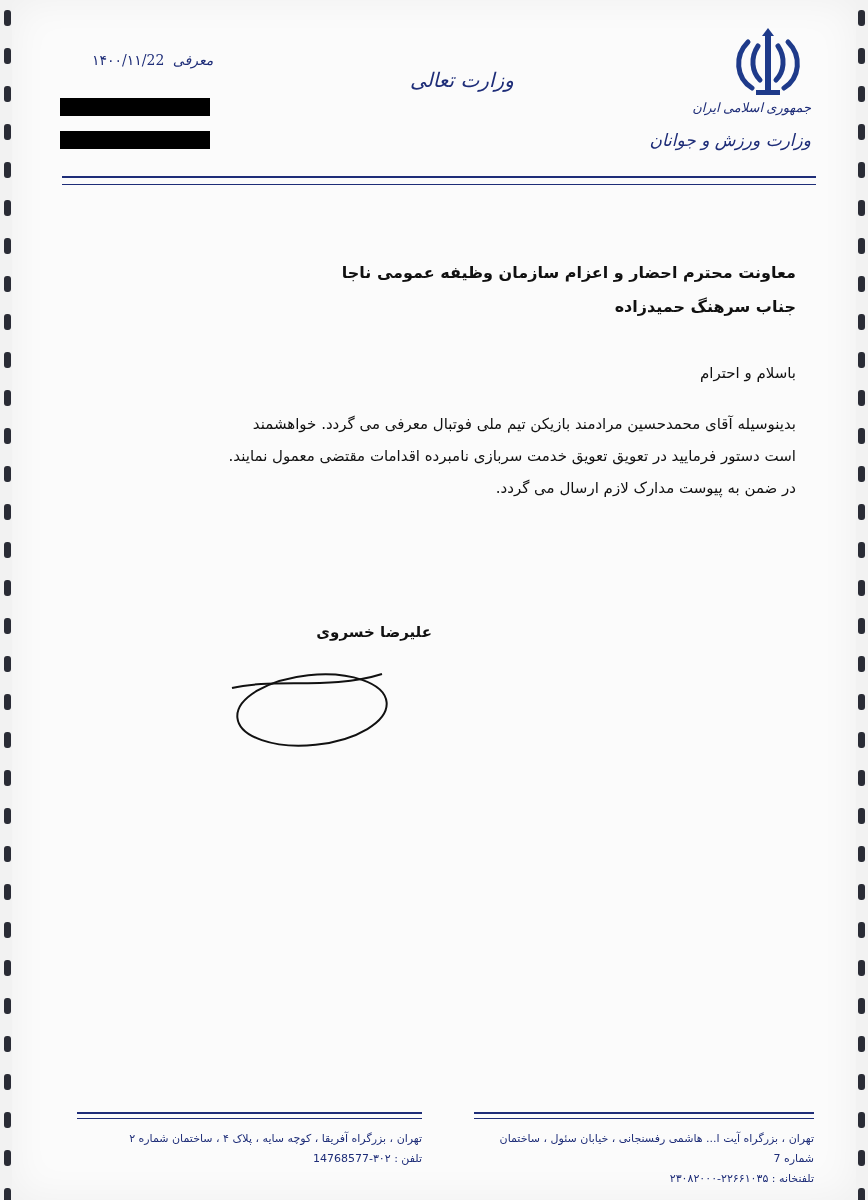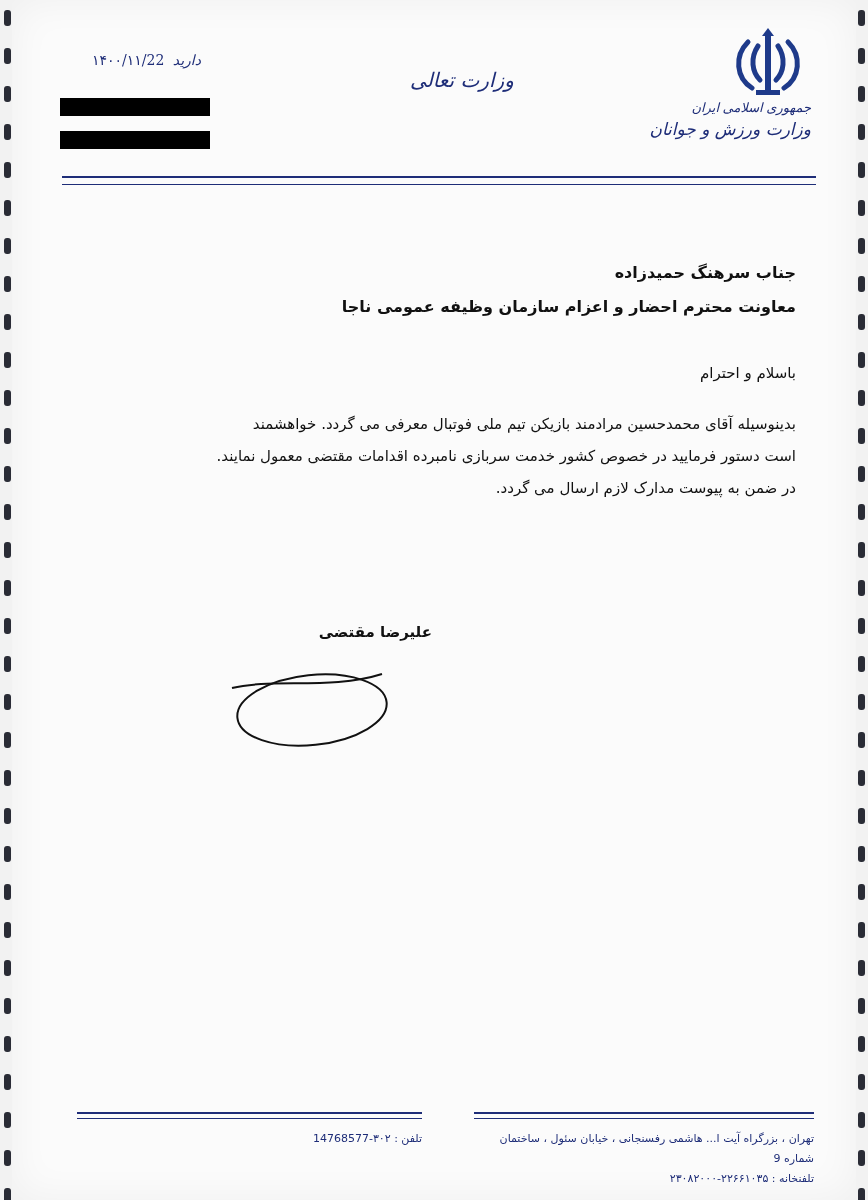--- a/index.html
+++ b/index.html
@@ -24,22 +24,22 @@
     background:#fbfbfb;
     box-shadow: inset 0 0 40px rgba(0,0,0,0.05);
   }
   .emblem {
     position:absolute; left:718px; top:28px; width:76px; height:70px;
   }
   .header-right {
     position:absolute; right:45px; top:100px; text-align:right;
     color:#1e2d78; direction:rtl;
   }
-  .header-right .rep { font-family:Liberation Sans, sans-serif; font-size:13px; font-style:italic; }
-  .header-right .ministry { font-family:"DejaVu Serif", serif; font-size:17px; font-style:italic; margin-top:4px; }
+  .header-right .rep { font-family:Liberation Serif, serif; font-size:13px; font-style:italic; }
+  .header-right .ministry { font-family:"DejaVu Serif", serif; font-size:17px; font-style:italic; margin-top:14px; }
   .basmala {
     position:absolute; left:398px; top:68px; color:#1e2d78;
     font-family:"DejaVu Serif", serif; font-size:20px; font-style:italic; direction:rtl;
   }
   .date-block {
     position:absolute; left:80px; top:52px; color:#1e2d78; direction:rtl;
     font-family:"DejaVu Serif", serif; font-size:14px;
   }
   .date-block .lbl { font-style:italic; margin-left:4px; }
   .redact { position:absolute; background:#000; height:18px; }
@@ -154,54 +154,55 @@
   </svg>
 
   <div class="header-right">
     <div class="rep">جمهوری اسلامی ایران</div>
     <div class="ministry">وزارت ورزش و جوانان</div>
   </div>
 
   <div class="basmala">وزارت تعالی</div>
 
   <div class="date-block">
-    <span class="lbl">دارید</span>
+    <span class="lbl">معرفی</span>
     <span>۱۴۰۰/۱۱/22</span>
   </div>
 
   <div class="redact" style="left:48px; top:98px; width:150px;"></div>
   <div class="redact" style="left:48px; top:131px; width:150px;"></div>
 
   <div class="header-rule"></div>
 
   <div class="body-text addressee">
+    <div>معاونت محترم احضار و اعزام سازمان وظیفه عمومی ناجا</div>
     <div>جناب سرهنگ حمیدزاده</div>
-    <div>معاونت محترم احضار و اعزام سازمان وظیفه عمومی ناجا</div>
   </div>
 
   <div class="body-text greeting">باسلام و احترام</div>
 
   <div class="body-text para">
     <div>بدینوسیله آقای محمدحسین مرادمند بازیکن تیم ملی فوتبال معرفی می گردد. خواهشمند</div>
-    <div>است دستور فرمایید در خصوص کشور خدمت سربازی نامبرده اقدامات مقتضی معمول نمایند.</div>
+    <div>است دستور فرمایید در تعویق تعویق خدمت سربازی نامبرده اقدامات مقتضی معمول نمایند.</div>
     <div>در ضمن به پیوست مدارک لازم ارسال می گردد.</div>
   </div>
 
   <div class="signer">
-    <div>علیرضا مقتضی</div>
+    <div>علیرضا خسروی</div>
   </div>
 
   <svg class="signature" viewBox="0 0 220 100">
     <ellipse cx="100" cy="50" rx="75" ry="35" fill="none" stroke="#111" stroke-width="2" transform="rotate(-6 100 50)"></ellipse>
     <path d="M20 28 C60 18 120 30 170 14" fill="none" stroke="#111" stroke-width="2"></path>
   </svg>
 
   <div class="footer right">
     <div class="rule"></div>
-    <div>تهران ، بزرگراه آیت ا... هاشمی رفسنجانی ، خیابان سئول ، ساختمان شماره 9</div>
+    <div>تهران ، بزرگراه آیت ا... هاشمی رفسنجانی ، خیابان سئول ، ساختمان شماره 7</div>
     <div>تلفنخانه : ۲۲۶۶۱۰۳۵-۲۳۰۸۲۰۰۰</div>
   </div>
 
   <div class="footer left">
     <div class="rule"></div>
+    <div>تهران ، بزرگراه آفریقا ، کوچه سایه ، پلاک ۴ ، ساختمان شماره ۲</div>
     <div>تلفن : ۳۰۲-14768577</div>
   </div>
 </div>
 
 </body></html>

